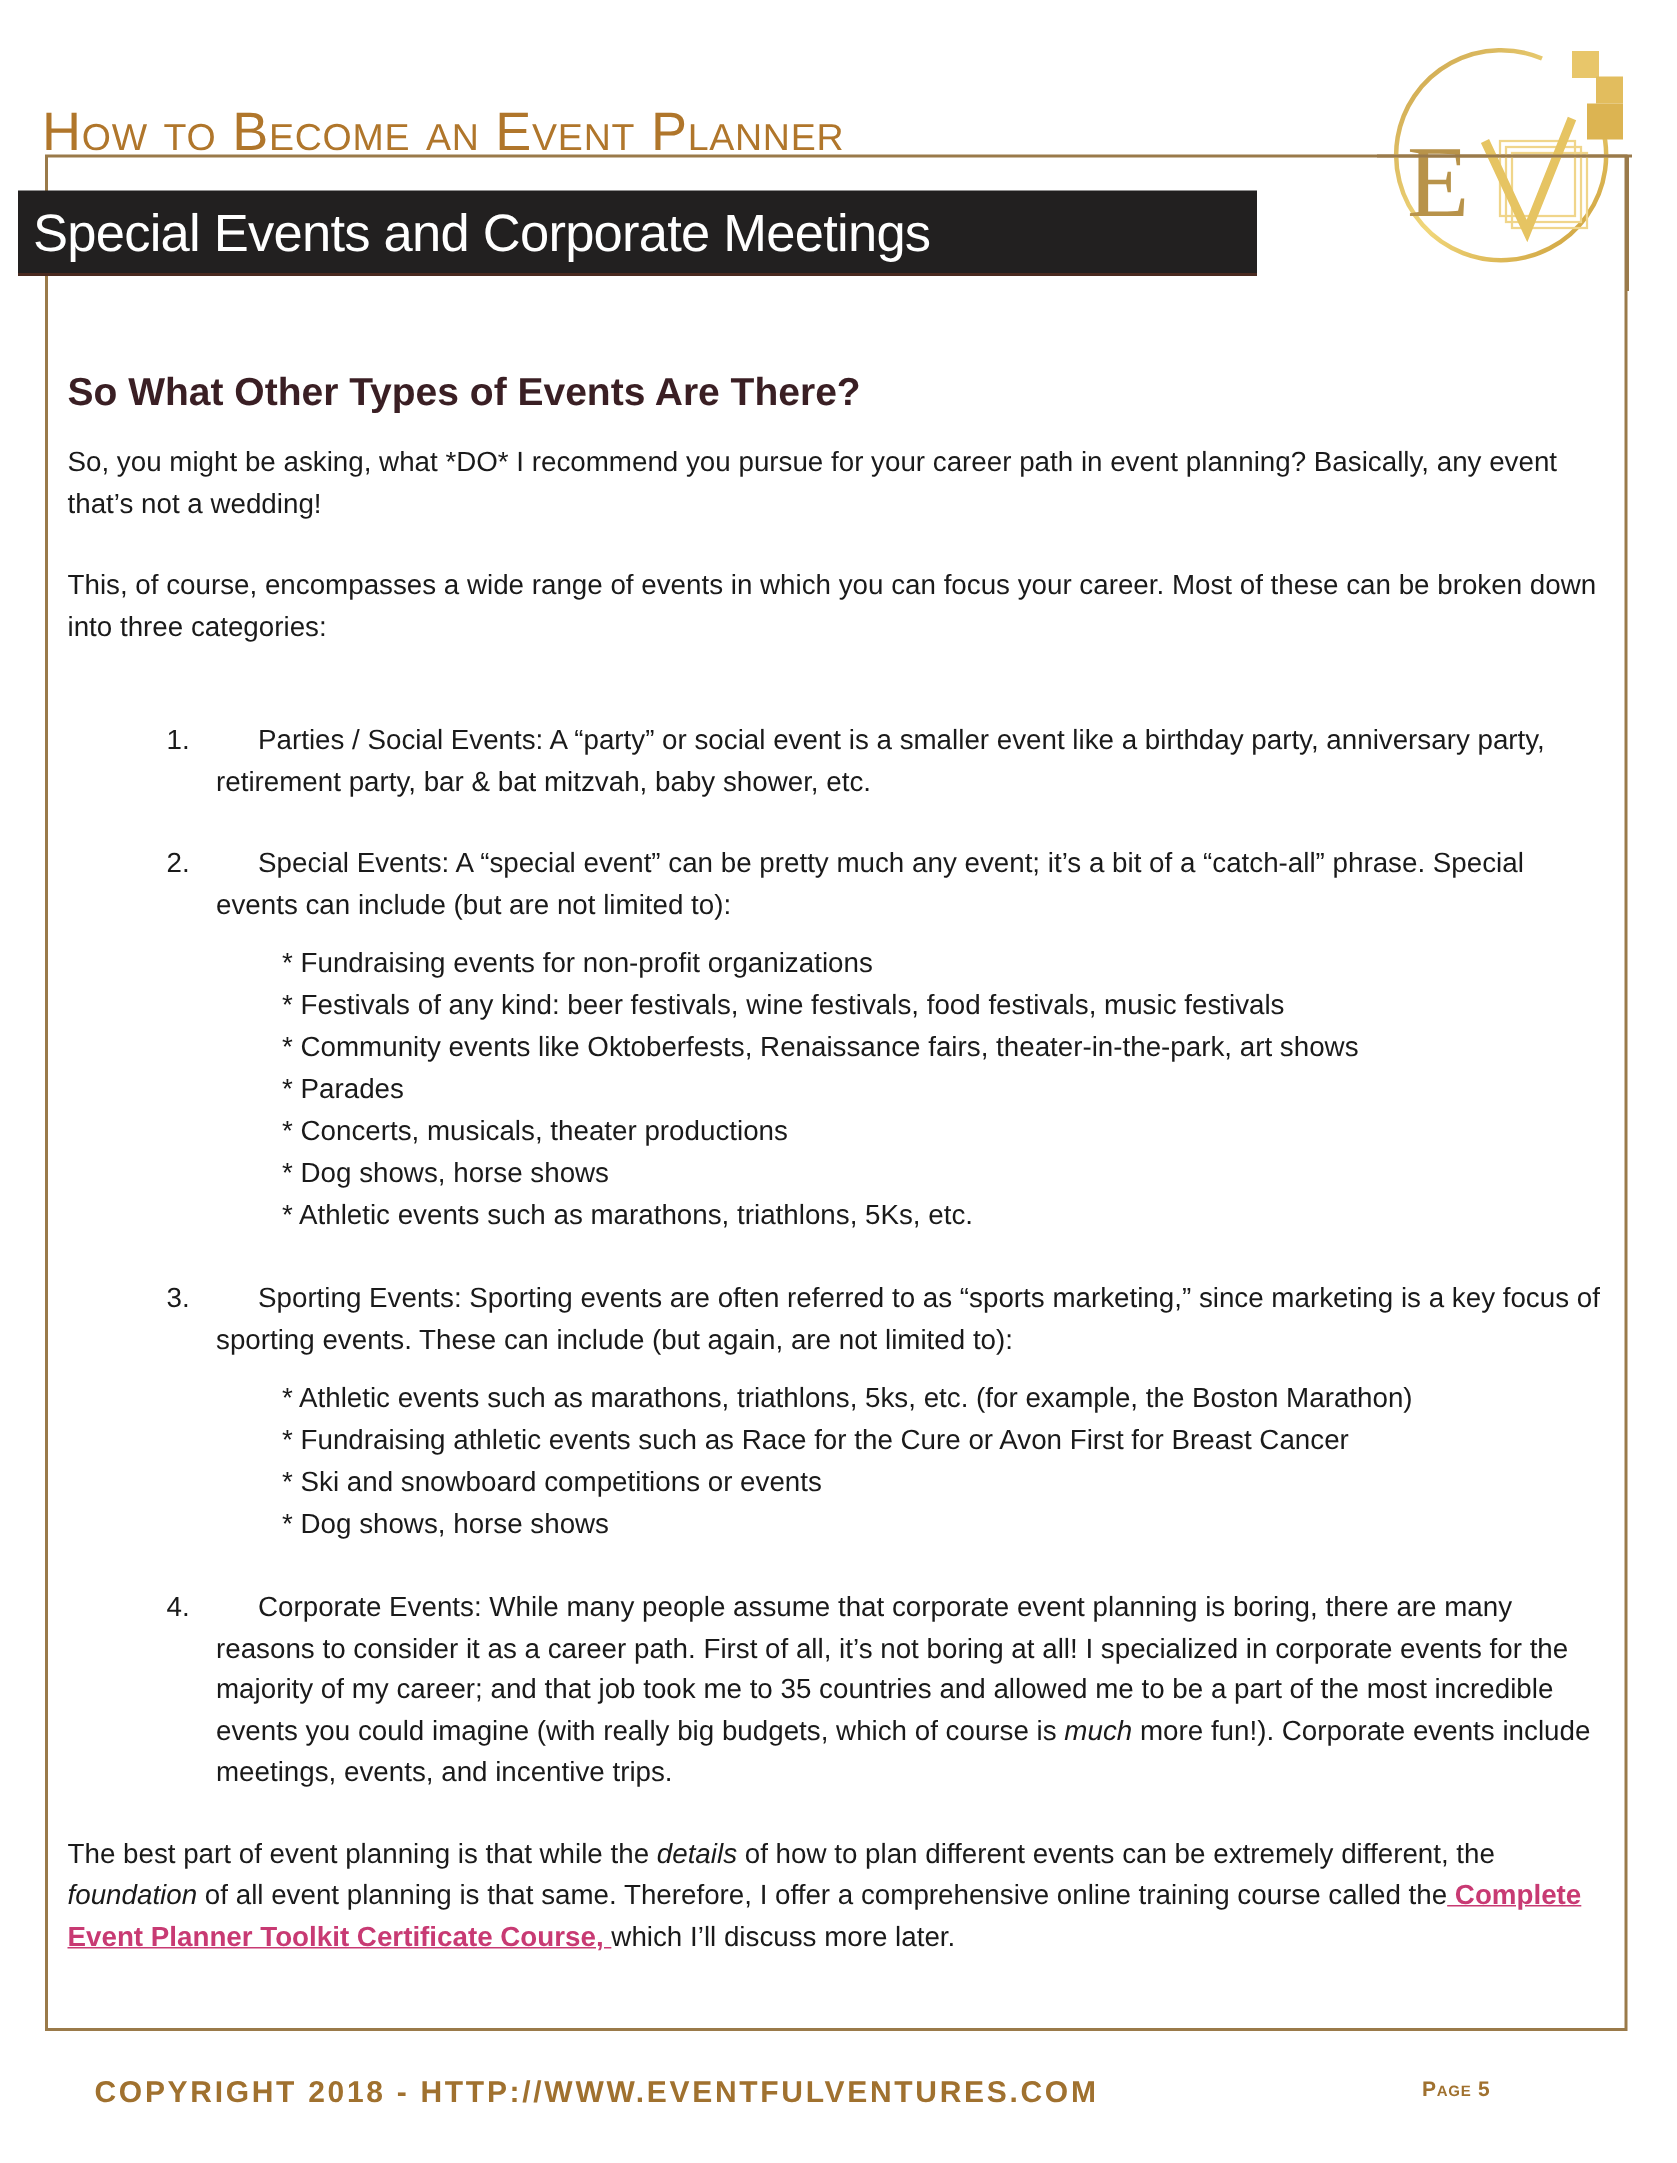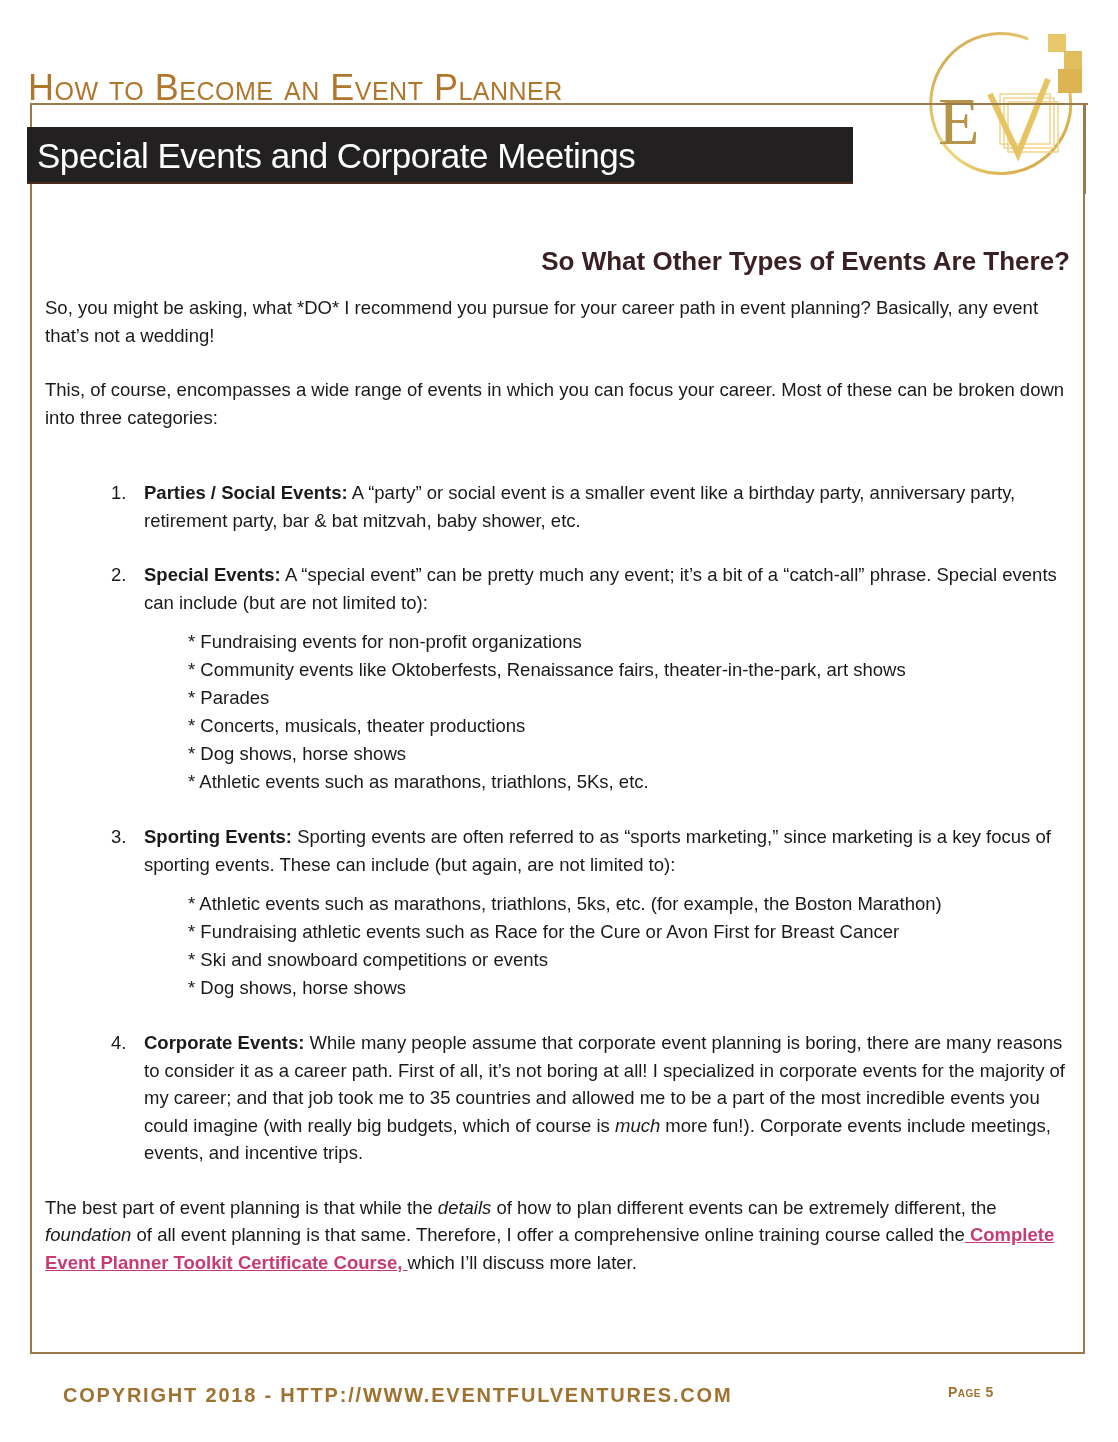--- a/index.html
+++ b/index.html
@@ -6,40 +6,40 @@
   body { width: 1118px; height: 1442px; position: relative; overflow: hidden;
          font-family: "Liberation Sans", sans-serif; color: #1a1a1a; }
 
   .doc-header { position: absolute; left: 28px; top: 70px;
     font-family: "Liberation Sans", sans-serif; font-size: 36px; color: #b0762b;
     font-variant: small-caps; letter-spacing: 0.5px; line-height: 1; }
 
   .frame { position: absolute; left: 30px; top: 103px; width: 1055px; height: 1251px;
     border: 2px solid #9a7a4a; box-sizing: border-box; }
 
-  .title-bar { position: absolute; left: 27px; top: 127px; width: 826px; height: 57px;
+  .title-bar { position: absolute; left: 12px; top: 127px; width: 826px; height: 57px;
     background: #222020; border-bottom: 2px solid #4a2a20; box-sizing: border-box;
     color: #ffffff; font-size: 35px; line-height: 57px; padding-left: 10px;
     font-family: "Liberation Sans", sans-serif; letter-spacing: -0.5px; }
 
   .logo { position: absolute; left: 918px; top: 24px; width: 170px; height: 170px; }
 
   .content { position: absolute; left: 45px; top: 244px; width: 1025px;
     font-family: "Liberation Sans", sans-serif; font-size: 18.5px; line-height: 27.5px;
     color: #1a1a1a; }
 
-  .section-heading { text-align: right; font-size: 26px; color: #3a1f24;
+  .section-heading { text-align: left; font-size: 26px; color: #3a1f24;
     margin: 0 0 10px 0; line-height: 34px; }
 
   .para { margin: 16px 0 27px 0; }
 
   .list { margin: 0; padding: 0; list-style: none; }
   .list-item { position: relative; padding-left: 99px; margin: 0 0 27px 0; }
   .list-num { position: absolute; left: 66px; top: 0; }
-  .term { font-weight: bold; }
+  .term { font-weight: normal; margin-left: 28px; }
   .sub-list { margin: 12px; padding: 0 0 0 32px; list-style: none; }
   .sub-item { line-height: 28px; }
 
   .link { color: #c83a73; font-weight: bold; text-decoration: underline; }
 
   .footer-left { position: absolute; left: 63px; top: 1384px; font-size: 20px;
     color: #a0712f; letter-spacing: 1.8px; font-weight: bold; }
   .footer-right { position: absolute; left: 948px; top: 1384px; font-size: 14px;
     color: #a0712f; letter-spacing: 0.5px; font-weight: bold; font-variant: small-caps; }
 </style>
@@ -85,20 +85,21 @@
     <li class="list-item">
       <span class="list-num">1.</span>
       <span class="term">Parties / Social Events:</span><span> A “party” or social event is a smaller event like a birthday party, anniversary party, retirement party, bar &amp; bat mitzvah, baby shower, etc.</span>
     </li>
 
     <li class="list-item">
       <span class="list-num">2.</span>
       <span class="term">Special Events:</span><span>  A “special event” can be pretty much any event; it’s a bit of a “catch-all” phrase.  Special events can include (but are not limited to):</span>
       <ul class="sub-list">
         <li class="sub-item">* Fundraising events for non-profit organizations</li>
+        <li class="sub-item">* Festivals of any kind:  beer festivals, wine festivals, food festivals, music festivals</li>
         <li class="sub-item">* Community events like Oktoberfests, Renaissance fairs, theater-in-the-park, art shows</li>
         <li class="sub-item">* Parades</li>
         <li class="sub-item">* Concerts, musicals, theater productions</li>
         <li class="sub-item">* Dog shows, horse shows</li>
         <li class="sub-item">* Athletic events such as marathons, triathlons, 5Ks, etc.</li>
       </ul>
     </li>
 
     <li class="list-item">
       <span class="list-num">3.</span>

